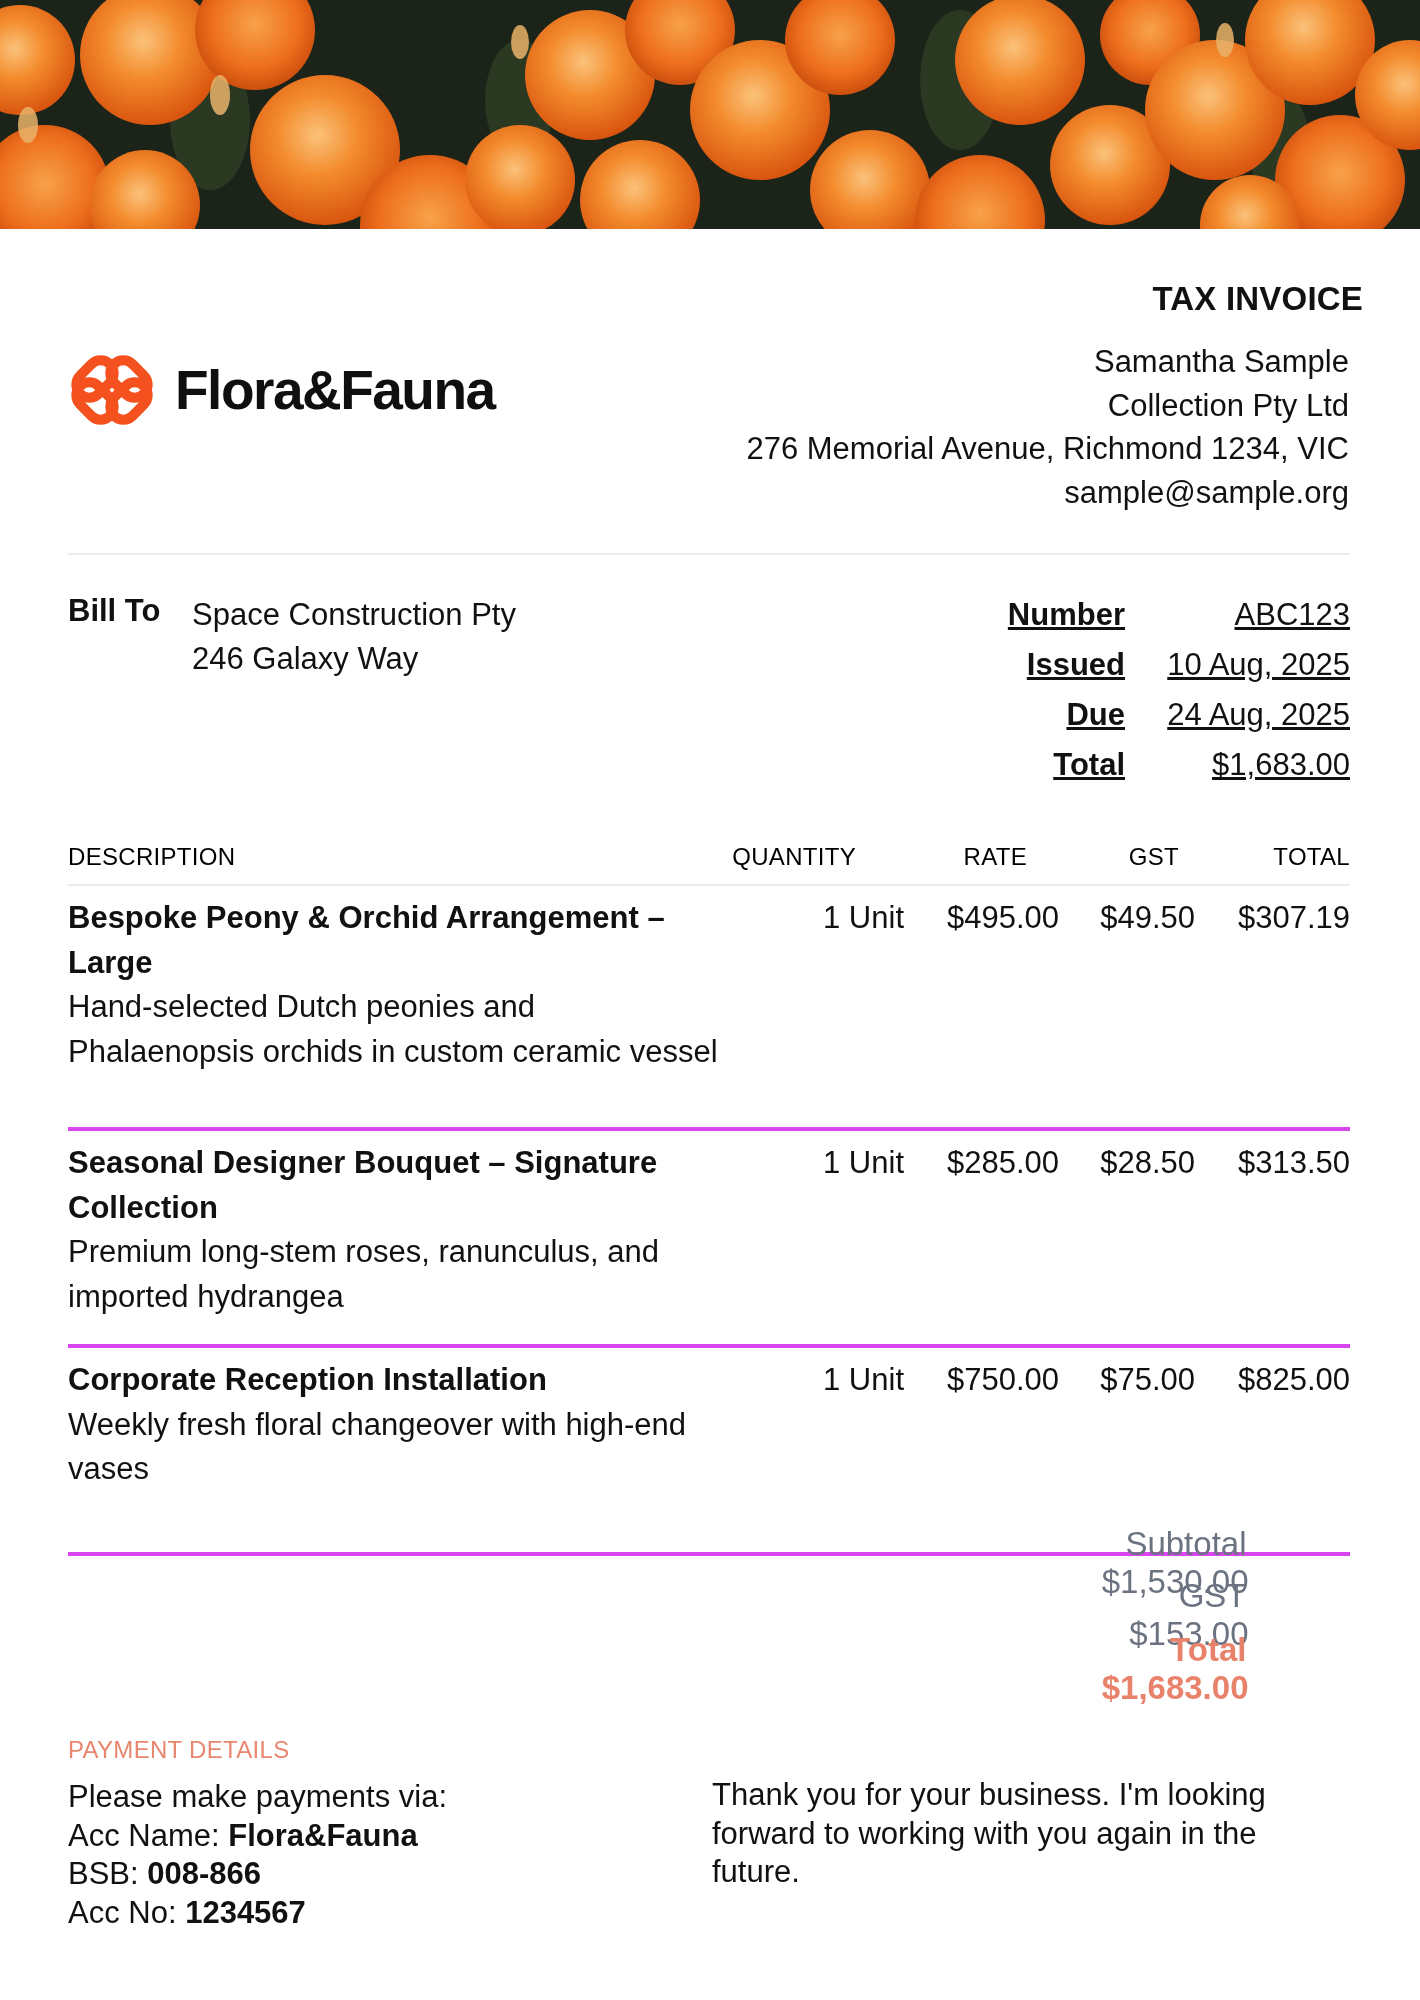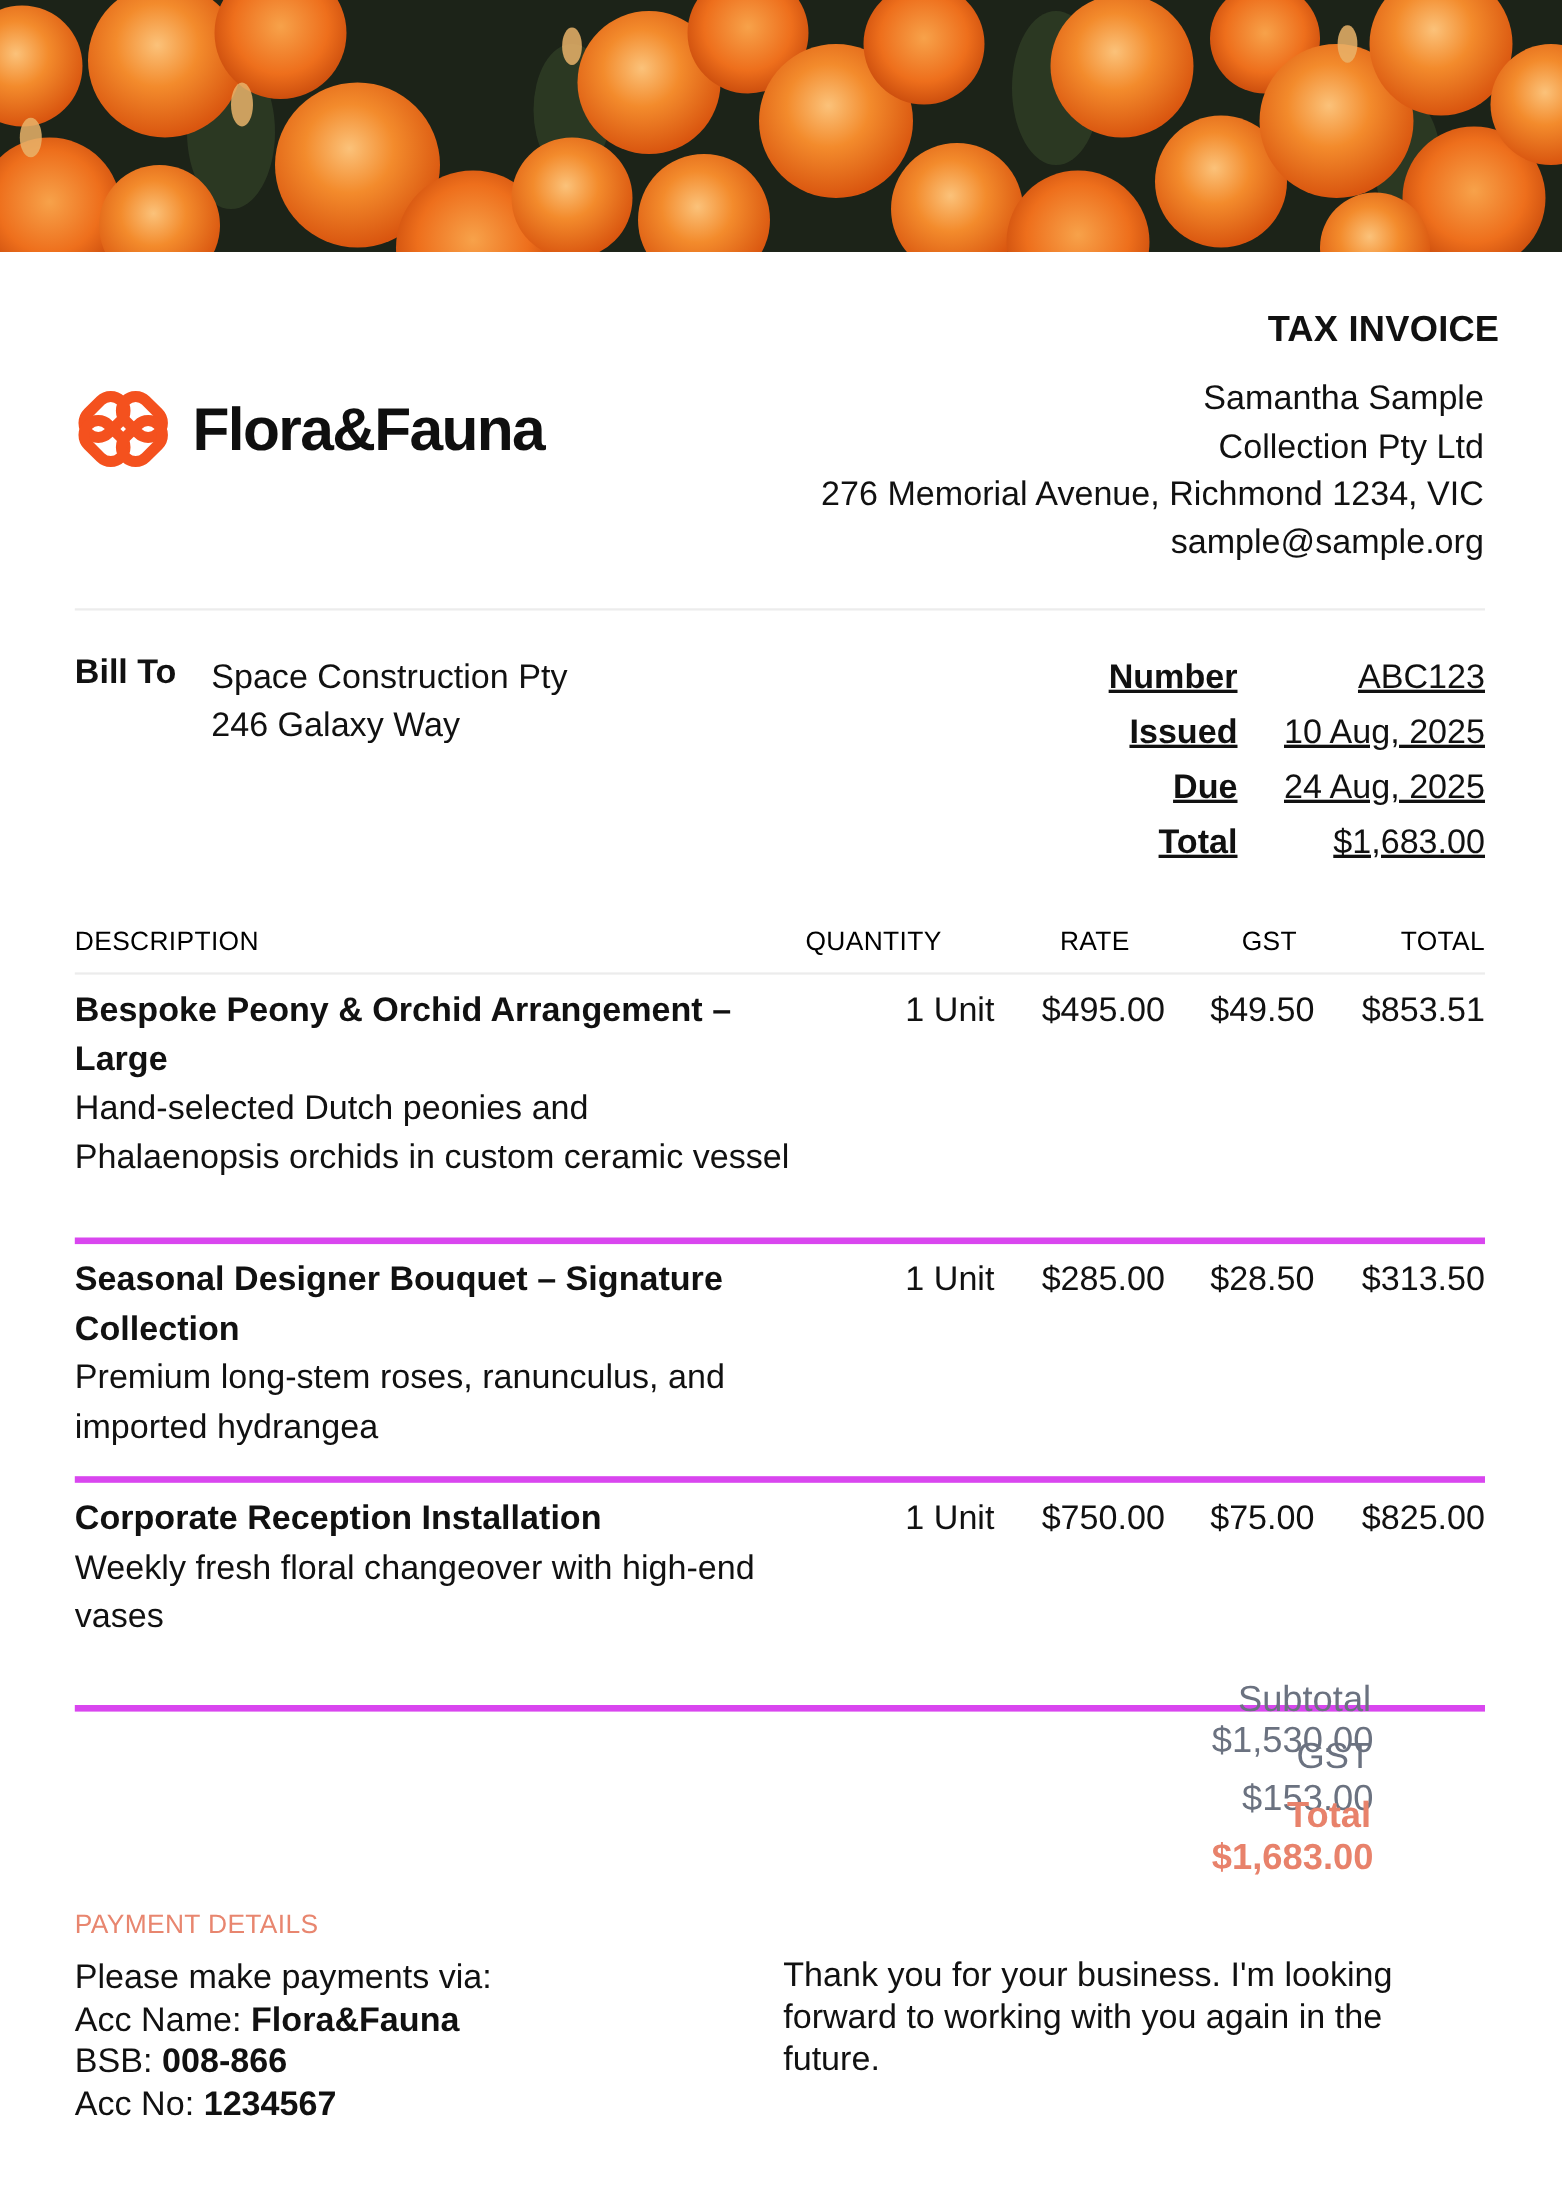--- a/index.html
+++ b/index.html
@@ -31,21 +31,21 @@
 
     .items { position: absolute; left: 68px; top: 830px; width: 1282px; }
     .items-head { display: flex; height: 56px; align-items: center; border-bottom: 2px solid #ececec;
       color: #000000; font-size: 24px; letter-spacing: 0.3px; gap: 16px; }
     .c-desc { flex: 1; }
     .c-qty { width: 140px; text-align: right; }
     .c-rate { width: 155px; text-align: right; }
     .c-gst { width: 136px; text-align: right; }
     .c-total { width: 155px; text-align: right; }
 
-    .item-row { display: flex; border-bottom: 6px solid #d946ef; padding-top: 10px; font-size: 31px; line-height: 44.5px; }
+    .item-row { display: flex; border-bottom: 4px solid #d946ef; padding-top: 10px; font-size: 31px; line-height: 44.5px; }
     .item-row .c-desc { padding-right: 40px; }
     .item-title { font-weight: 700; width: 600px; }
     .item-desc { width: 650px; }
     .row1 { height: 245px; }
     .row2 { height: 217px; }
     .row3 { height: 208px; }
 
     .totals { position: absolute; left: 940px; top: 1537px; width: 410px; }
     .tot-row { display: flex; justify-content: center; height: 52px; align-items: center; font-size: 33px; color: #6b7280; flex-direction: column; }
     .tot-label { width: 203px; text-align: right; }
@@ -172,21 +172,21 @@
   </div>
 
   <div class="item-row row1">
     <div class="c-desc">
       <div class="item-title">Bespoke Peony &amp; Orchid Arrangement – Large</div>
       <div class="item-desc">Hand-selected Dutch peonies and Phalaenopsis orchids in custom ceramic vessel</div>
     </div>
     <span class="c-qty">1 Unit</span>
     <span class="c-rate">$495.00</span>
     <span class="c-gst">$49.50</span>
-    <span class="c-total">$853.51</span>
+    <span class="c-total">$307.19</span>
   </div>
 
   <div class="item-row row2">
     <div class="c-desc">
       <div class="item-title">Seasonal Designer Bouquet – Signature Collection</div>
       <div class="item-desc">Premium long-stem roses, ranunculus, and imported hydrangea</div>
     </div>
     <span class="c-qty">1 Unit</span>
     <span class="c-rate">$285.00</span>
     <span class="c-gst">$28.50</span>

